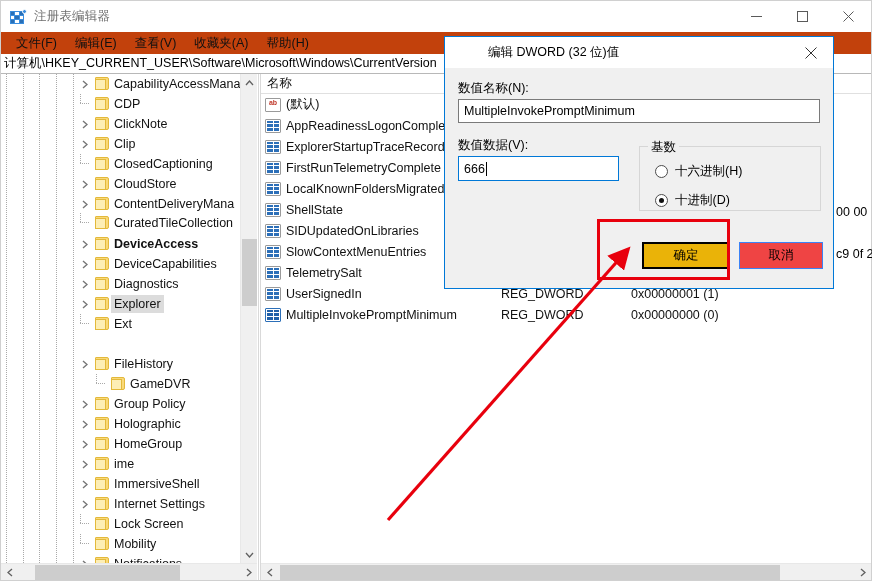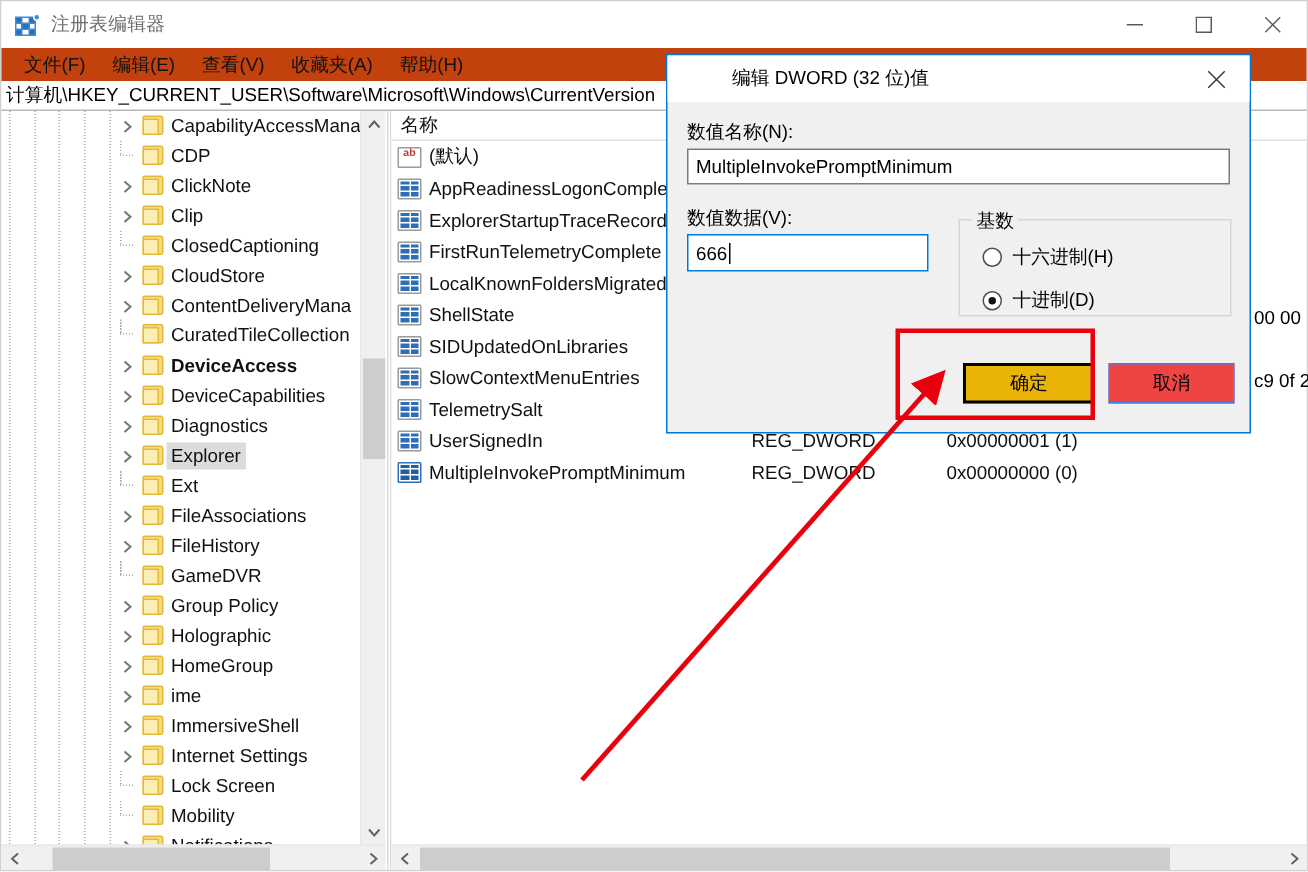--- a/index.html
+++ b/index.html
@@ -442,45 +442,33 @@
               <span class="tlabel">Explorer</span>
             </div>
             <div class="trow" style="position: absolute; left: 0px; right: 0px; top: 240px;">
               <div class="dotlink"></div>
               <div class="folder">
                 <div class="back"></div>
                 <div class="front"></div>
               </div>
               <span class="tlabel">Ext</span>
             </div>
-            <div class="trow" style="position: absolute; left: 0px; right: 0px; top: 260px;">
-              <div class="chev">
-                <svg width="6" height="9" viewBox="0 0 6 9">
-                  <polyline points="1,1 5,4.5 1,8" fill="none" stroke="#767676" stroke-width="1.4"></polyline>
-                </svg>
-              </div>
-              <div class="folder">
-                <div class="back"></div>
-                <div class="front"></div>
-              </div>
-              <span class="tlabel">FileAssociations</span>
-            </div>
             <div class="trow" style="position: absolute; left: 0px; right: 0px; top: 280px;">
               <div class="chev">
                 <svg width="6" height="9" viewBox="0 0 6 9">
                   <polyline points="1,1 5,4.5 1,8" fill="none" stroke="#767676" stroke-width="1.4"></polyline>
                 </svg>
               </div>
               <div class="folder">
                 <div class="back"></div>
                 <div class="front"></div>
               </div>
               <span class="tlabel">FileHistory</span>
             </div>
-            <div class="trow" style="position: absolute; left: 0px; right: 0px; top: 300px;">
+            <div class="trow" style="position: absolute; left: 16px; right: 0px; top: 300px;">
               <div class="dotlink"></div>
               <div class="folder">
                 <div class="back"></div>
                 <div class="front"></div>
               </div>
               <span class="tlabel">GameDVR</span>
             </div>
             <div class="trow" style="position: absolute; left: 0px; right: 0px; top: 320px;">
               <div class="chev">
                 <svg width="6" height="9" viewBox="0 0 6 9">

